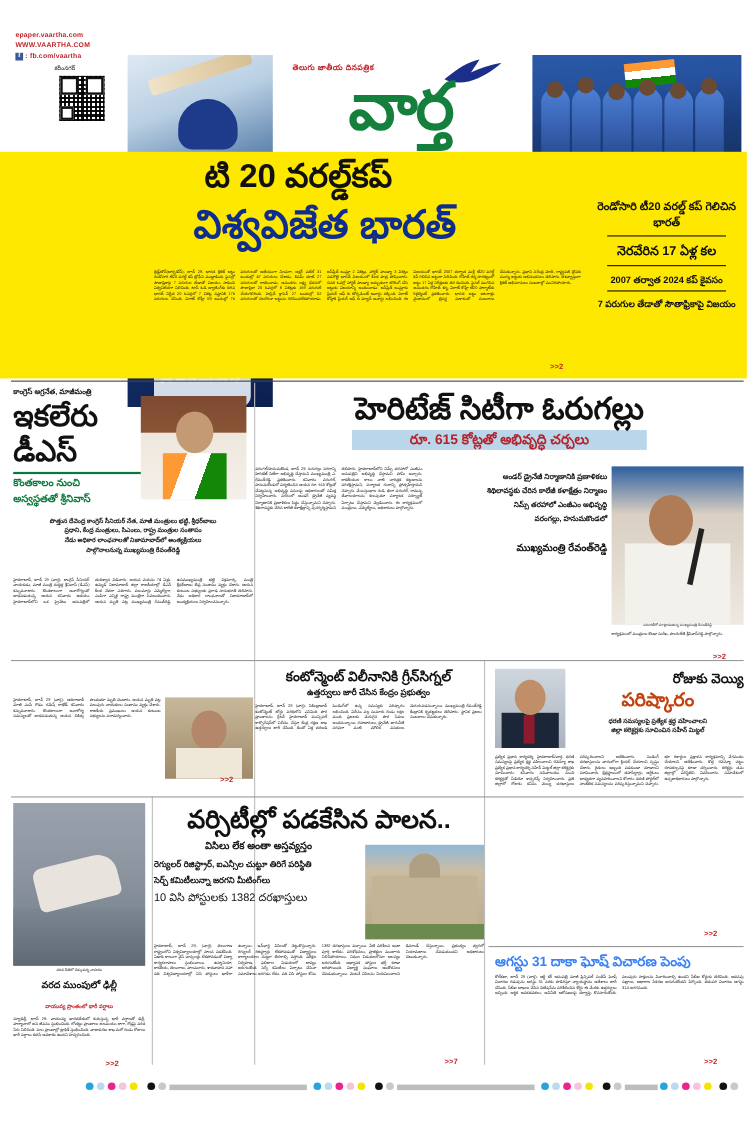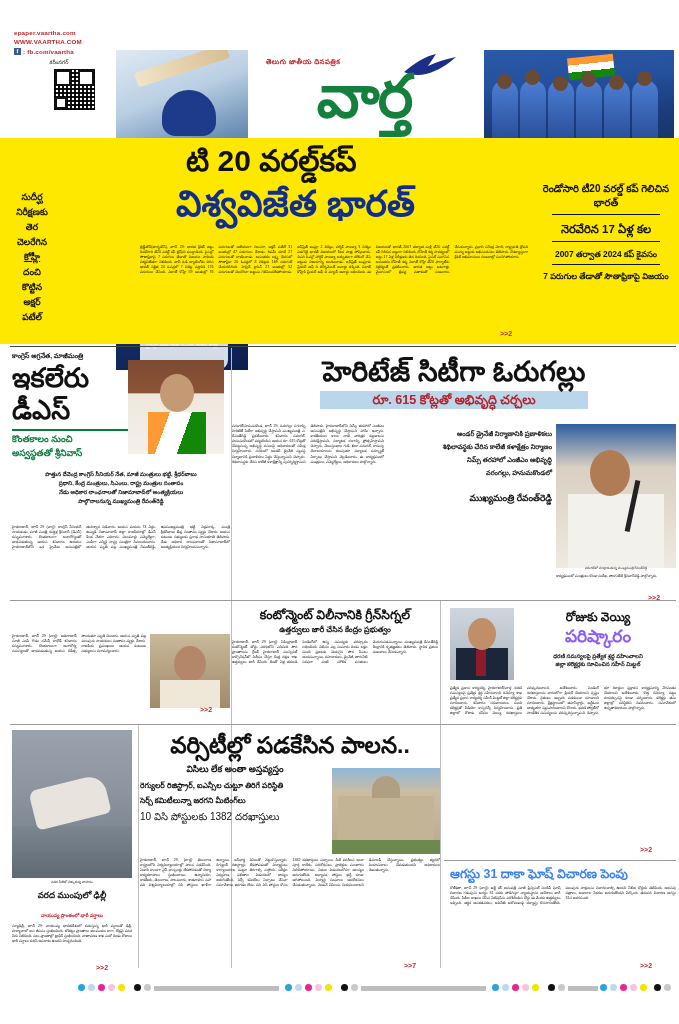--- a/index.html
+++ b/index.html
@@ -188,23 +188,23 @@
 
   
   .dh-photo { position:absolute; left:450px; top:608px; width:64px; height:72px;
       background:linear-gradient(180deg,#cfd6de,#aab3bd); overflow:hidden; }
   .dh-photo .f { position:absolute; left:18px; top:10px; width:28px; height:32px;
       border-radius:50%; background:#c08f68; }
   .dh-photo .s { position:absolute; left:6px; top:40px; width:52px; height:32px;
       background:#1b2638; }
   .dh-photo .t { position:absolute; left:26px; top:42px; width:10px; height:26px; background:#8d1b2d; }
   .dh-hl1 { position:absolute; left:520px; top:610px; width:156px; font-size:12px;
-      font-weight:bold; color:#111; text-align:center; line-height:15px; }
+      font-weight:bold; color:#111; text-align:right; line-height:15px; }
   .dh-hl2 { position:absolute; left:520px; top:626px; width:156px; font-size:17px;
-      font-weight:bold; color:#8b5cf6; text-align:center; line-height:21px; }
+      font-weight:bold; color:#c2410c; text-align:center; line-height:21px; }
   .dh-sub { position:absolute; left:520px; top:652px; width:156px; font-size:5.6px;
       font-weight:bold; color:#111; text-align:center; line-height:8.4px; }
   .dh-body { position:absolute; left:450px; top:686px; width:226px; height:170px;
       column-count:3; column-gap:5px; }
 
   
   .vs { position:absolute; left:140px; top:732px; width:300px; }
   .vs .hl { font-size:23px; font-weight:bold; color:#111; line-height:27px; text-align:center; }
   .vs .sub { font-size:9px; font-weight:bold; color:#111; line-height:13px; text-align:center; margin-top:4px; }
   .vs .b { font-size:7.6px; font-weight:bold; color:#111; line-height:12px; text-align:left; }
@@ -285,31 +285,20 @@
         <div class="h" style="left:97px;top:22px;"></div>
       <div class="p" style="left:120px;"></div>
         <div class="h" style="left:125px;top:25px;"></div>
       <div class="p" style="left:148px;"></div>
         <div class="h" style="left:153px;top:21px;"></div>
     </div>
   </div>
 
   <div class="yellow-band"></div>
 
-  <div class="yl-left">
-    <div class="l">సుదీర్ఘ</div>
-    <div class="l">నిరీక్షణకు</div>
-    <div class="l">తెర</div>
-    <div class="l">చెలరేగిన</div>
-    <div class="l ul">కోహ్లీ</div>
-    <div class="l">దంచి</div>
-    <div class="l">కొట్టిన</div>
-    <div class="l">అక్షర్</div>
-    <div class="l">పటేల్</div>
-  </div>
 
   <div class="banner-center">
     <div class="bh1">టి 20 వరల్డ్‌కప్</div>
     <div class="bh2">విశ్వవిజేత భారత్</div>
   </div>
 
   <div class="banner-body teltext">బ్రిడ్జ్‌టౌన్(బార్బడోస్), జూన్ 29: భారత క్రికెట్ జట్టు రెండోసారి టీ20 వరల్డ్ కప్ ట్రోఫీని ముద్దాడింది. ఫైనల్లో సౌతాఫ్రికాపై 7 పరుగుల తేడాతో విజయం సాధించి విశ్వవిజేతగా నిలిచింది. టాస్ ఓడి బ్యాటింగ్‌కు దిగిన భారత్ నిర్ణీత 20 ఓవర్లలో 7 వికెట్ల నష్టానికి 176 పరుగులు చేసింది. విరాట్ కోహ్లీ 59 బంతుల్లో 76 పరుగులతో అజేయంగా నిలవగా, అక్షర్ పటేల్ 31 బంతుల్లో 47 పరుగులు చేశాడు. శివమ్ దూబే 27 పరుగులతో రాణించాడు. అనంతరం లక్ష్య ఛేదనలో సౌతాఫ్రికా 20 ఓవర్లలో 8 వికెట్లకు 169 పరుగులే చేయగలిగింది. హెన్రిచ్ క్లాసెన్ 27 బంతుల్లో 52 పరుగులతో చెలరేగినా జట్టును గెలిపించలేకపోయాడు. జస్‌ప్రీత్ బుమ్రా 2 వికెట్లు, హార్దిక్ పాండ్యా 3 వికెట్లు పడగొట్టి భారత్ విజయంలో కీలక పాత్ర పోషించారు. చివరి ఓవర్లో హార్దిక్ పాండ్యా అద్భుతంగా బౌలింగ్ చేసి జట్టుకు విజయాన్ని అందించాడు. జస్‌ప్రీత్ బుమ్రాకు ప్లేయర్ ఆఫ్ ది టోర్నమెంట్ అవార్డు దక్కింది. విరాట్ కోహ్లీకి ప్లేయర్ ఆఫ్ ది మ్యాచ్ అవార్డు లభించింది. ఈ విజయంతో భారత్ 2007 తర్వాత మళ్లీ టీ20 వరల్డ్ కప్ గెలిచిన జట్టుగా నిలిచింది. రోహిత్ శర్మ సారథ్యంలో జట్టు 17 ఏళ్ల నిరీక్షణకు తెర దించింది. ఫైనల్ ముగిసిన అనంతరం రోహిత్ శర్మ, విరాట్ కోహ్లీ టీ20 ఫార్మాట్‌కు రిటైర్మెంట్ ప్రకటించారు. భారత జట్టు ఆటగాళ్లు మైదానంలో త్రివర్ణ పతాకంతో సంబరాలు చేసుకున్నారు. ప్రధాని నరేంద్ర మోదీ, రాష్ట్రపతి ద్రౌపది ముర్ము జట్టుకు అభినందనలు తెలిపారు. దేశవ్యాప్తంగా క్రికెట్ అభిమానులు సంబరాల్లో మునిగిపోయారు.</div>
   <div class="banner-more">&gt;&gt;2</div>
 
   <div class="yl-right">

